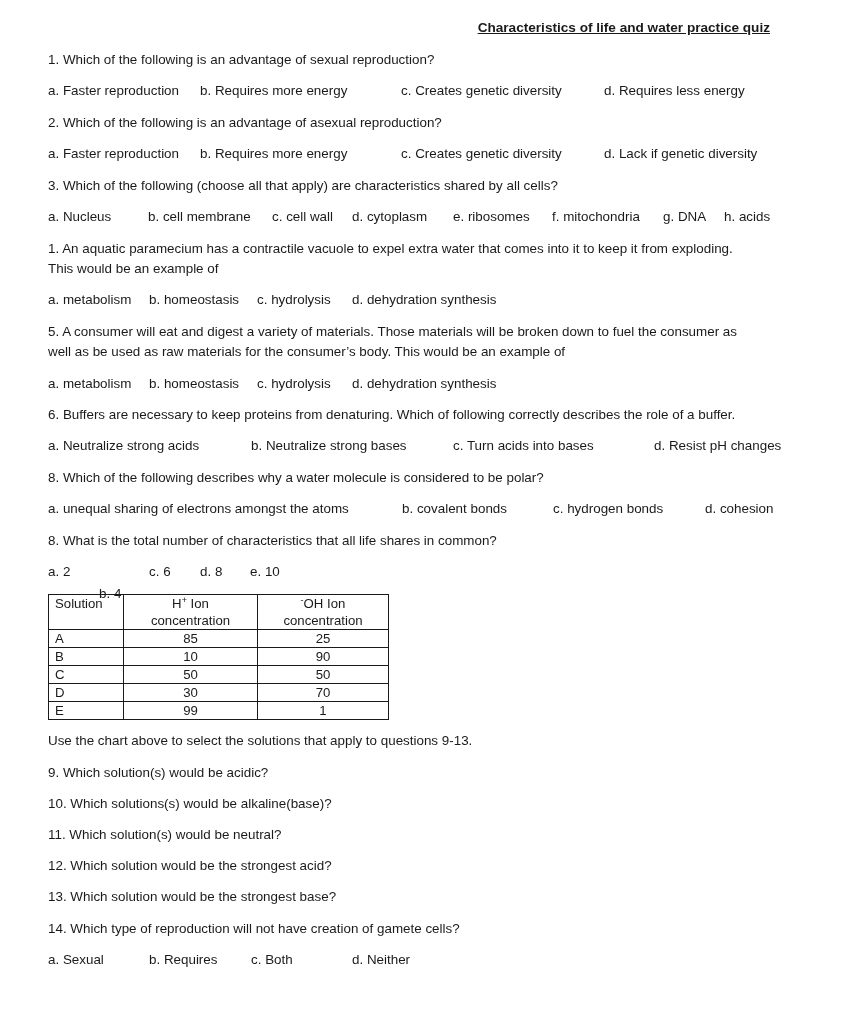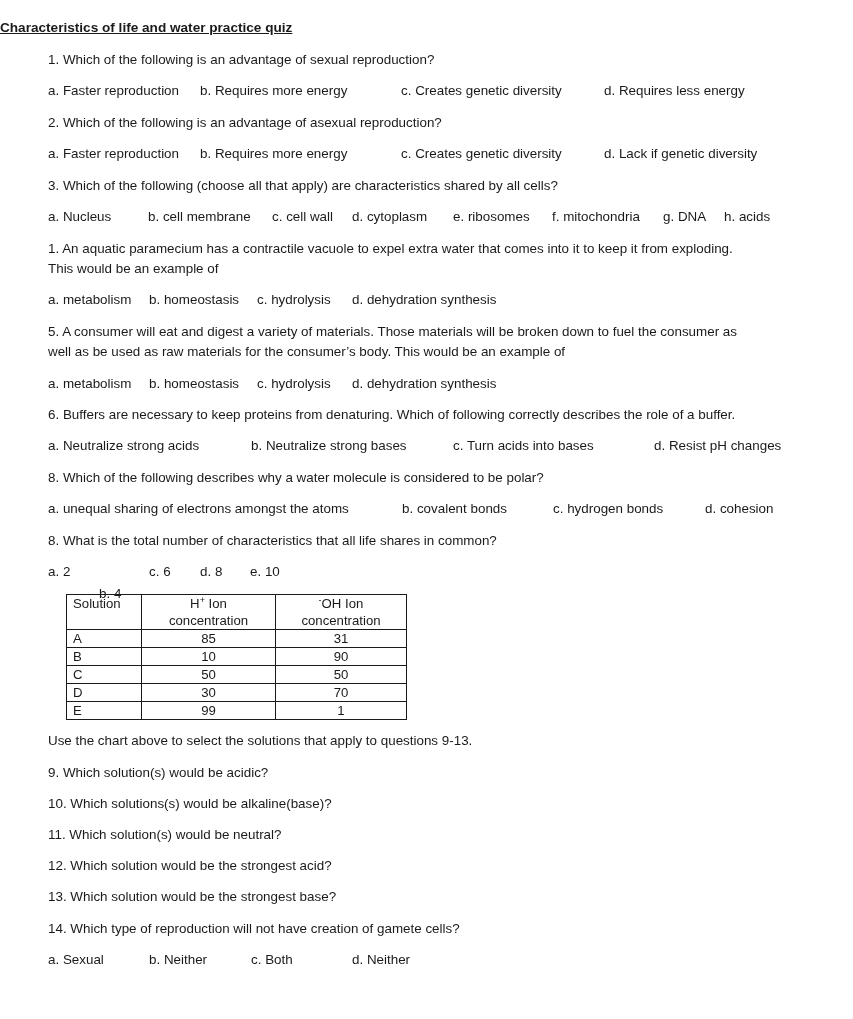--- a/index.html
+++ b/index.html
@@ -3,27 +3,27 @@
 <meta charset="utf-8">
 <style>
   html, body { margin: 0; padding: 0; background: #ffffff; }
   body {
     width: 853px; height: 1019px; position: relative; overflow: hidden;
     font-family: "Liberation Sans", "DejaVu Sans", sans-serif;
     font-size: 13.4px; color: #1a1a1a;
   }
   .line { position: absolute; white-space: nowrap; line-height: 18px; }
   .title {
-    position: absolute; top: 19px; left: 0; width: 770px; text-align: left;
+    position: absolute; top: 19px; left: 0; width: 770px; text-align: right;
     font-weight: bold; text-decoration: underline; font-size: 13.6px; line-height: 18px;
   }
   .opt { position: absolute; white-space: nowrap; line-height: 18px; }
   table.ph {
     position: absolute; left: 48px; top: 594px; border-collapse: collapse;
-    font-size: 13.2px; line-height: 17px; margin-left: 18px;
+    font-size: 13.2px; line-height: 17px;
   }
   table.ph td { border: 1.3px solid #1a1a1a; padding: 0 6px; height: 17px; }
   table.ph td.c0 { width: 62px; text-align: left; }
   table.ph td.c1 { width: 121px; text-align: center; }
   table.ph td.c2 { width: 118px; text-align: center; }
   table.ph tr.hdr td { vertical-align: top; height: 34px; }
   sup { font-size: 9px; line-height: 0; }
 </style>
 </head>
 <body>
@@ -96,21 +96,21 @@
         <span>concentration</span>
       </td>
       <td class="c2">
         <sup>-</sup><span>OH Ion</span><br>
         <span>concentration</span>
       </td>
     </tr>
     <tr>
       <td class="c0">A</td>
       <td class="c1">85</td>
-      <td class="c2">31</td>
+      <td class="c2">25</td>
     </tr>
     <tr>
       <td class="c0">B</td>
       <td class="c1">10</td>
       <td class="c2">90</td>
     </tr>
     <tr>
       <td class="c0">C</td>
       <td class="c1">50</td>
       <td class="c2">50</td>
@@ -131,17 +131,17 @@
   <div class="line" style="top:732px;left:48px">Use the chart above to select the solutions that apply to questions 9-13.</div>
 
   <div class="line" style="top:764px;left:48px">9. Which solution(s) would be acidic?</div>
   <div class="line" style="top:795px;left:48px">10. Which solutions(s) would be alkaline(base)?</div>
   <div class="line" style="top:826px;left:48px">11. Which solution(s) would be neutral?</div>
   <div class="line" style="top:857px;left:48px">12. Which solution would be the strongest acid?</div>
   <div class="line" style="top:888px;left:48px">13. Which solution would be the strongest base?</div>
 
   <div class="line" style="top:920px;left:48px">14. Which type of reproduction will not have creation of gamete cells?</div>
   <div class="opt" style="top:951px;left:48px">a. Sexual</div>
-  <div class="opt" style="top:951px;left:149px">b. Neither</div>
+  <div class="opt" style="top:951px;left:149px">b. Requires</div>
   <div class="opt" style="top:951px;left:251px">c. Both</div>
   <div class="opt" style="top:951px;left:352px">d. Neither</div>
 
 </div>
 
 </body></html>

